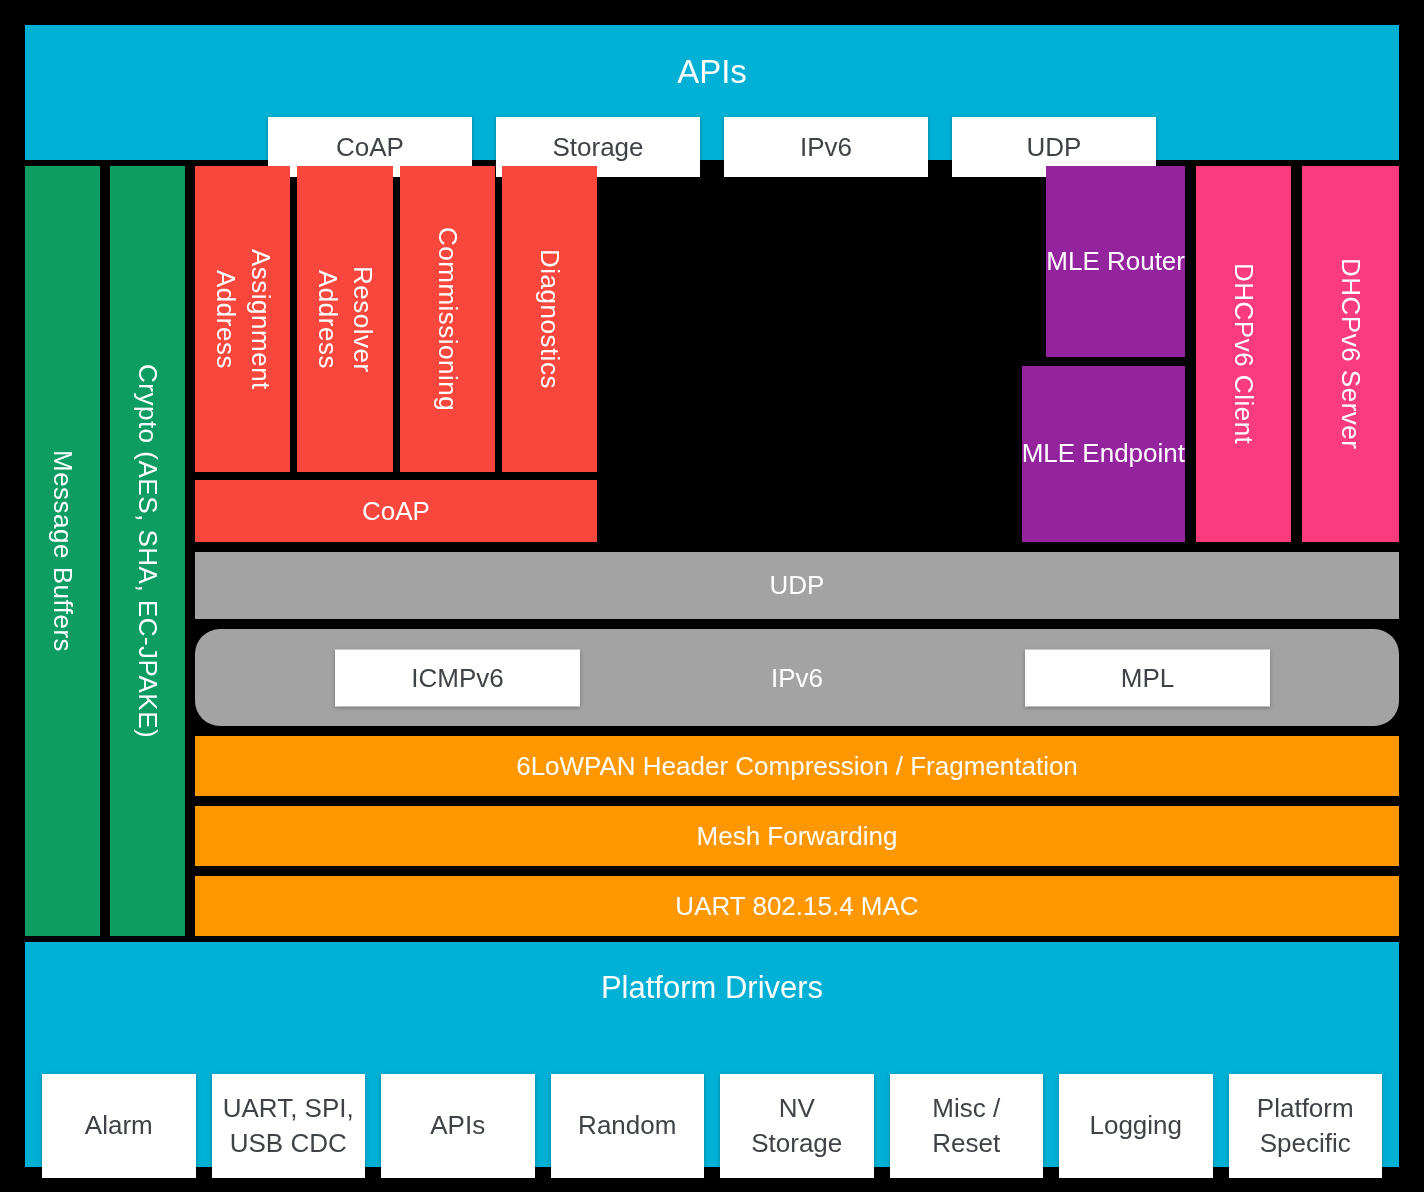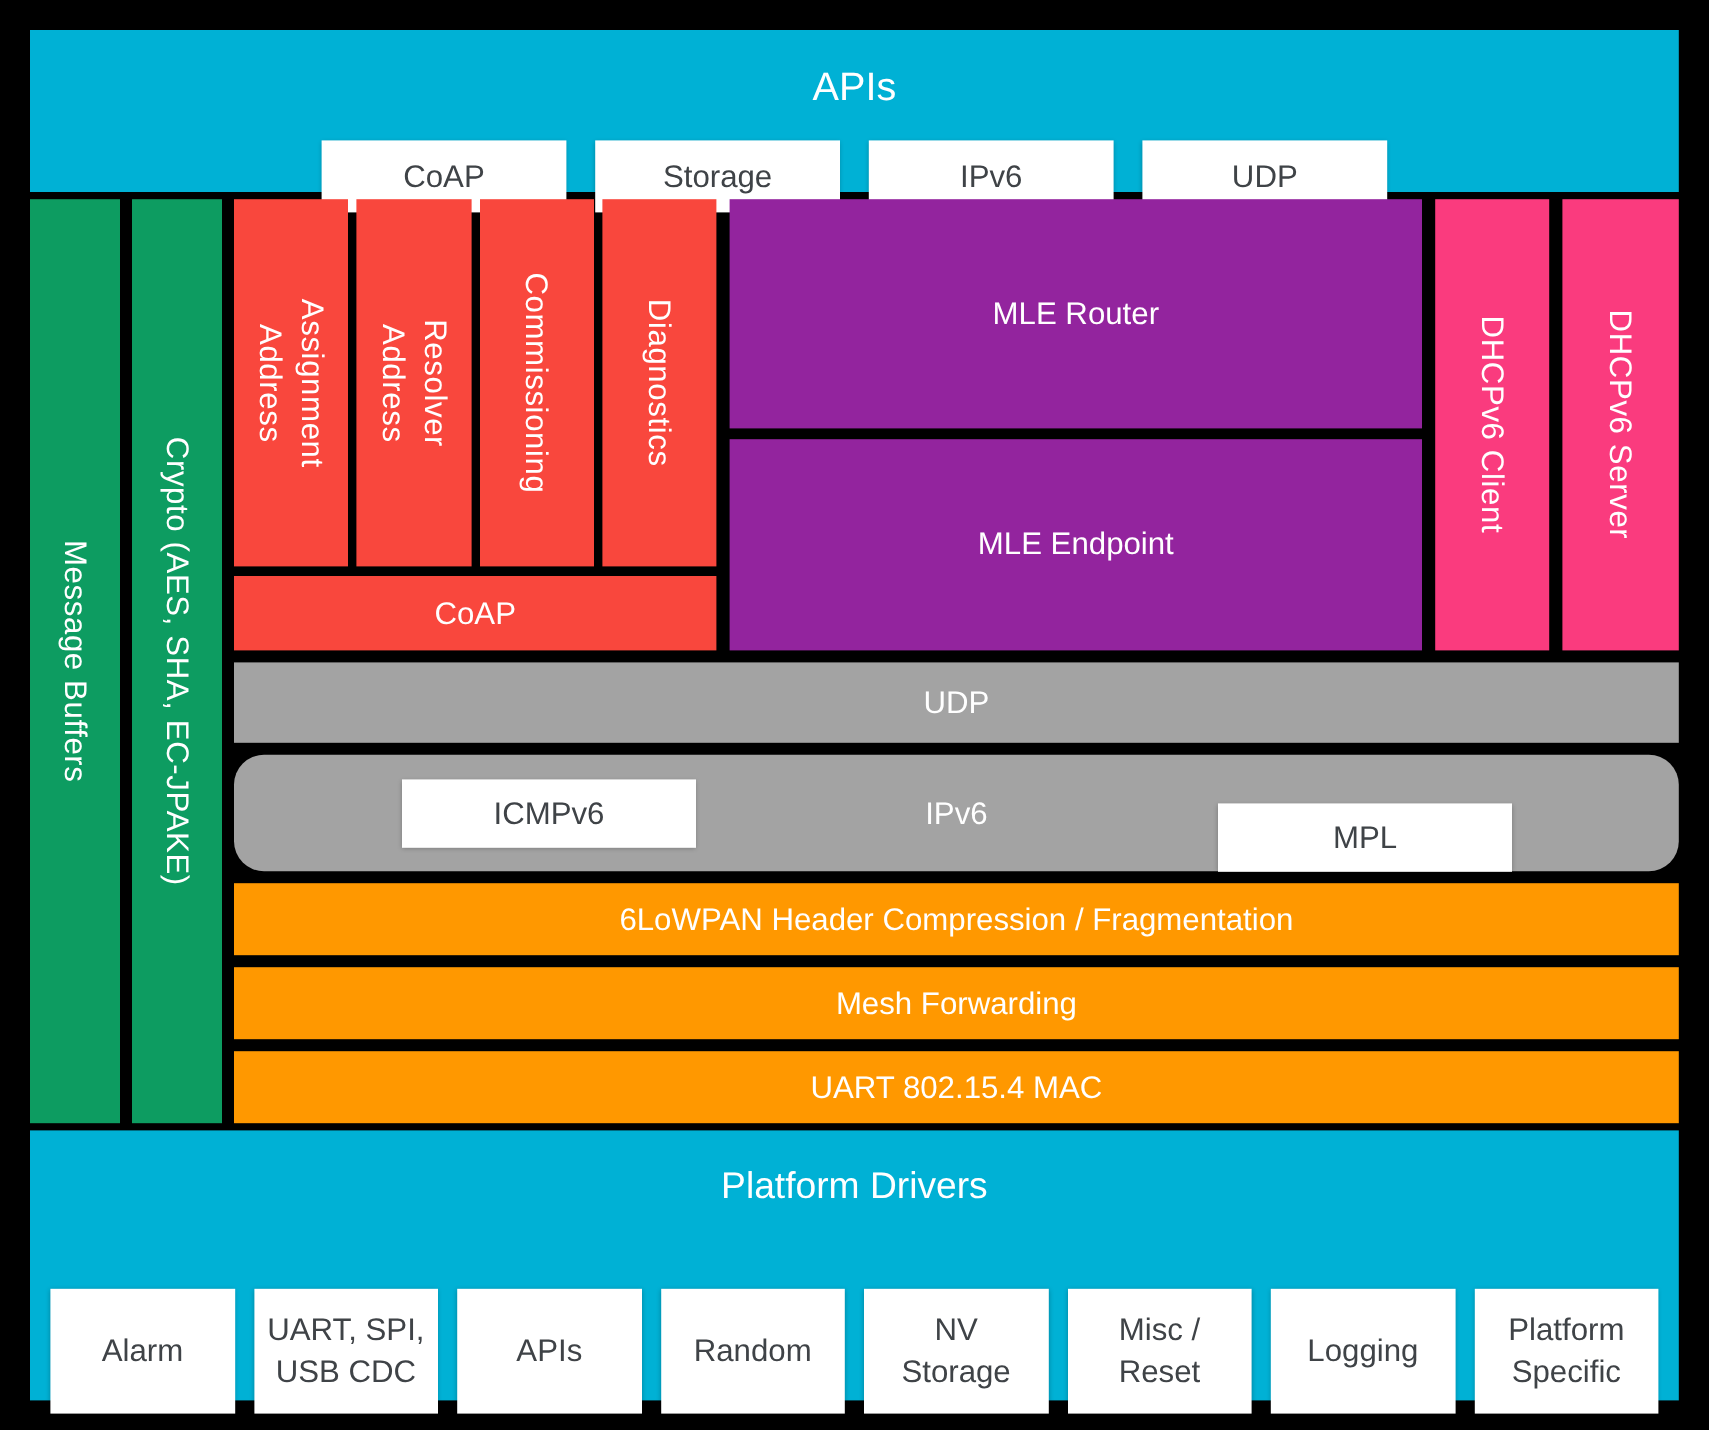--- a/index.html
+++ b/index.html
@@ -30,33 +30,33 @@
     font-size: 26px; line-height: 1.35; letter-spacing: 0.5px;
   }
 
   .main { flex: 1; display: flex; flex-direction: column; gap: 10px; min-width: 0; }
   .top-row { flex: 1; display: flex; gap: 11px; min-height: 0; }
   .red-group { width: 402px; flex: none; display: flex; flex-direction: column; gap: 8px; }
   .red-cols { flex: 1; display: flex; gap: 7px; min-height: 0; }
   .vcol.red { flex: 1; background: var(--red); }
   .bar { display: flex; align-items: center; justify-content: center; color: #fff; font-size: 26px; flex: none; }
   .bar.red { background: var(--red); height: 62px; }
-  .purple-col { flex: 1; display: flex; flex-direction: column; gap: 9px; min-width: 0; }
+  .purple-col { flex: 1; display: flex; flex-direction: column; gap: 9px; min-width: 0; align-items: flex-end; }
   .bar.purple { background: var(--purple); flex: 52; height: auto; }
   .bar.purple.endpoint { flex: 48; }
   .vcol.pink { width: 95px; flex: none; background: var(--pink); }
   .vcol.pink.wide { width: 97px; }
 
   .bar.gray { background: var(--gray); }
   .bar.udp { height: 67px; }
   .bar.ipv6 { height: 97px; position: relative; border-radius: 25px; }
   .bar.ipv6 .center-label { position: absolute; left: 50%; top: 50%; transform: translate(-50%,-50%); }
   .wbox.inner { position: absolute; top: 50%; transform: translateY(-50%); width: 245px; height: 57px; }
   .wbox.inner.left { left: 140px; }
-  .wbox.inner.right { right: 139px; margin-top: 20px; }
+  .wbox.inner.right { right: 129px; }
 
   .bar.orange { background: var(--orange); height: 60px; }
 
   .band.bottom { height: 225px; gap: 40px; }
   .band.bottom .band-title { font-size: 31px; margin-top: 28px; }
   .platform-row { display: flex; gap: 16px; margin-top: 28px; width: 100%; box-sizing: border-box; padding: 0 17px; }
   .wbox.platform { flex: 1; height: 104px; white-space: pre-line; text-align: center; line-height: 1.35; }
 </style>
 </head>
 <body>

